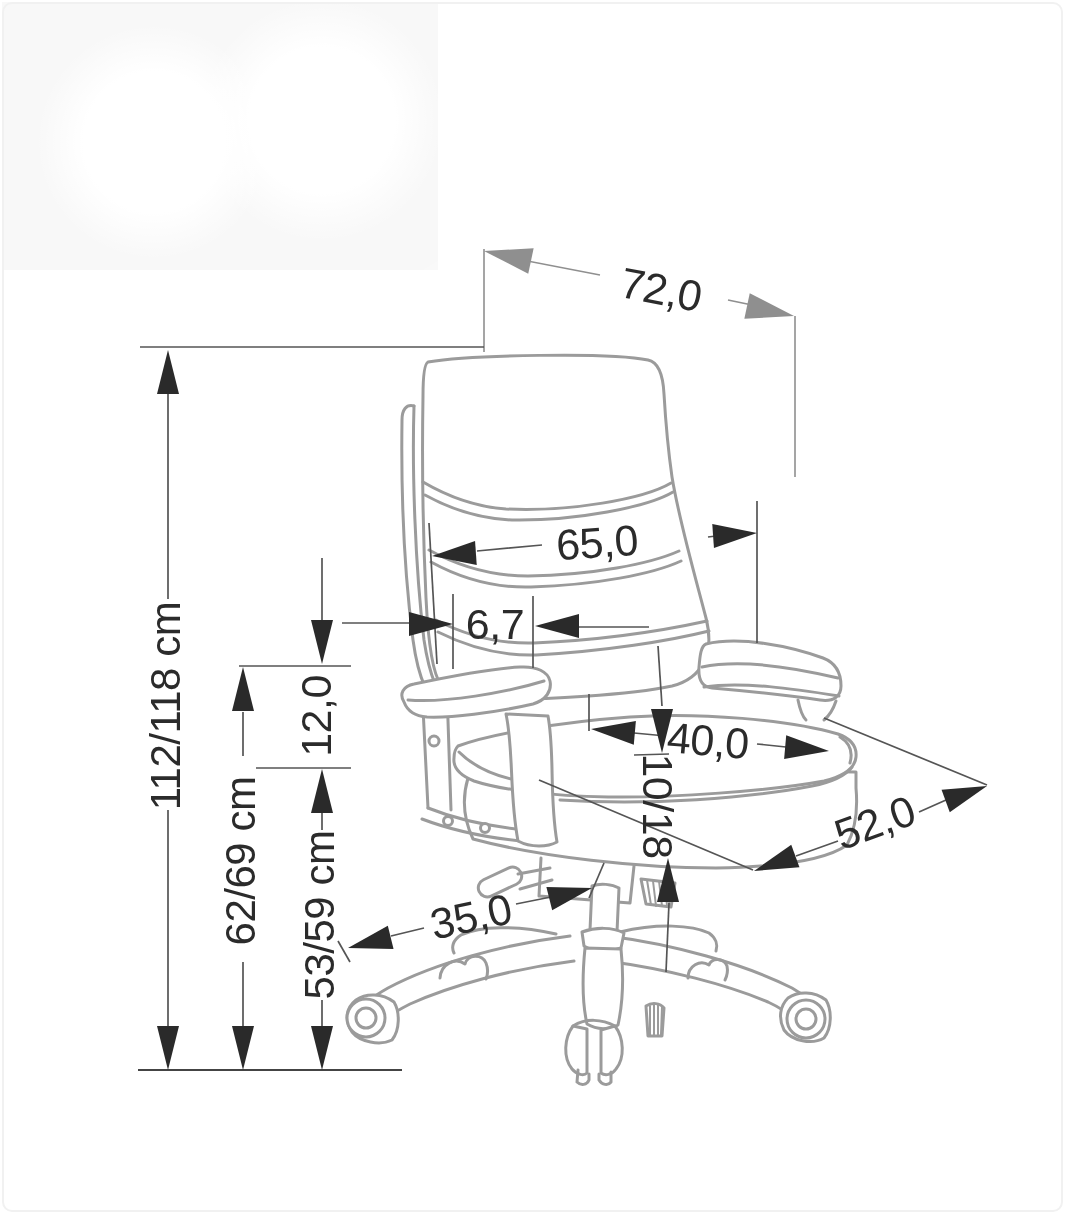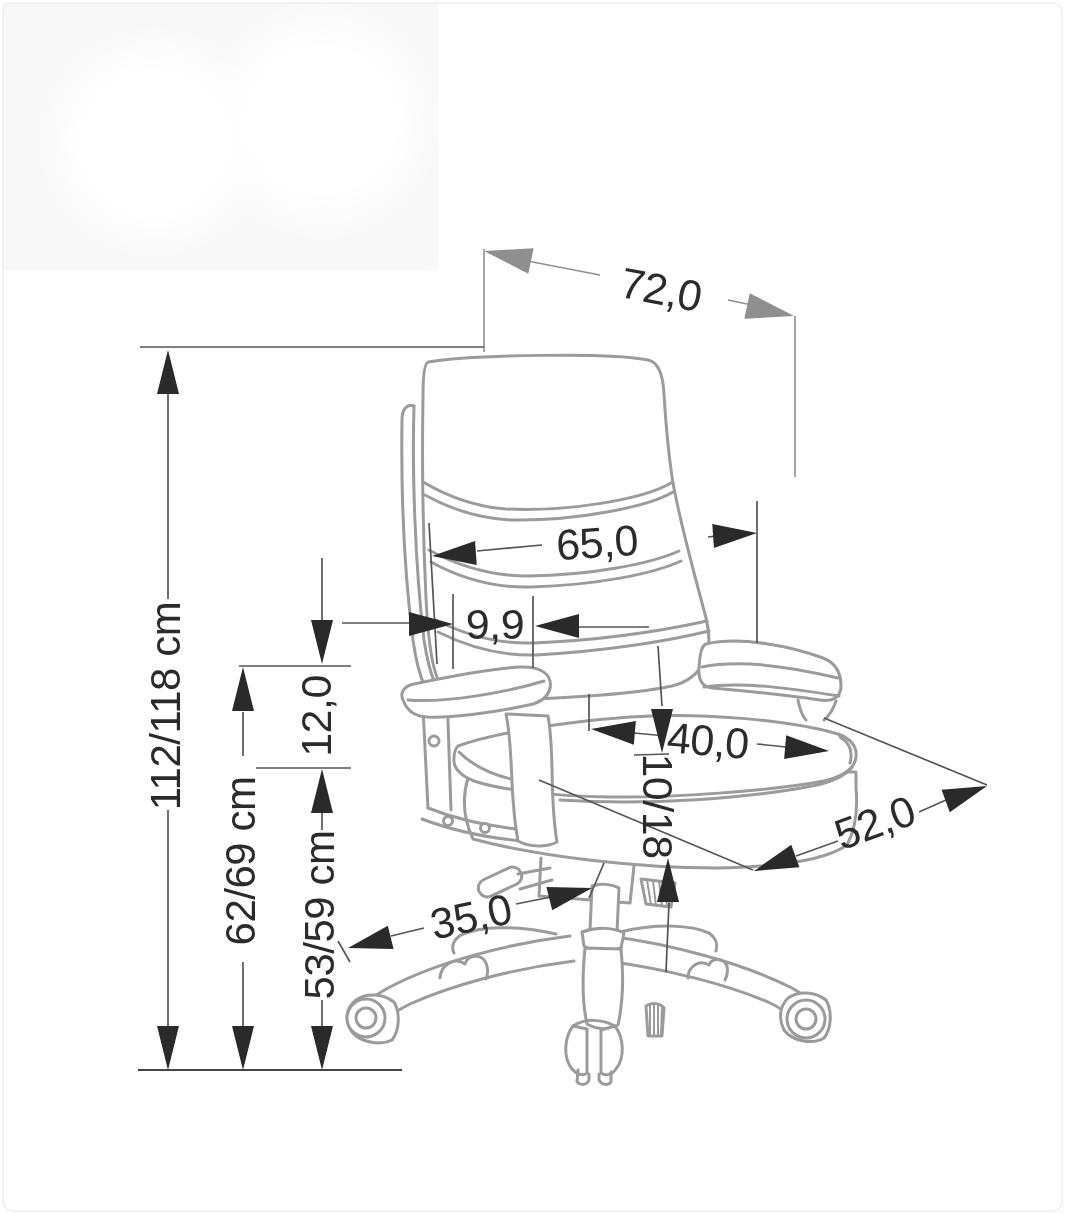--- a/index.html
+++ b/index.html
@@ -200,21 +200,21 @@
 
       <path transform="translate(348,948) rotate(-14)" d="M0,0 L44,-12 L44,12 Z"></path>
       <path transform="translate(592,888) rotate(-14)" d="M0,0 L-44,-12 L-44,12 Z"></path>
     </g>
   </svg>
 
   <div class="dim" style="left:661px;top:290px;transform:translate(-50%,-50%) rotate(11deg);">72,0</div>
 
   <div class="dim" style="left:597px;top:543px;transform:translate(-50%,-50%) rotate(-4deg);">65,0</div>
 
-  <div class="dim" style="left:495px;top:624px;transform:translate(-50%,-50%);">9,9</div>
+  <div class="dim" style="left:495px;top:624px;transform:translate(-50%,-50%);">6,7</div>
 
   <div class="dim" style="left:316px;top:716px;transform:translate(-50%,-50%) rotate(-90deg);">12,0</div>
 
   <div class="dim" style="left:708px;top:741px;transform:translate(-50%,-50%) rotate(5deg);">40,0</div>
 
   <div class="dim" style="left:657px;top:806px;transform:translate(-50%,-50%) rotate(90deg);">10/18</div>
 
   <div class="dim" style="left:875px;top:823px;transform:translate(-50%,-50%) rotate(-20deg);">52,0</div>
 
   <div class="dim" style="left:471px;top:917px;transform:translate(-50%,-50%) rotate(-12deg);">35,0</div>

